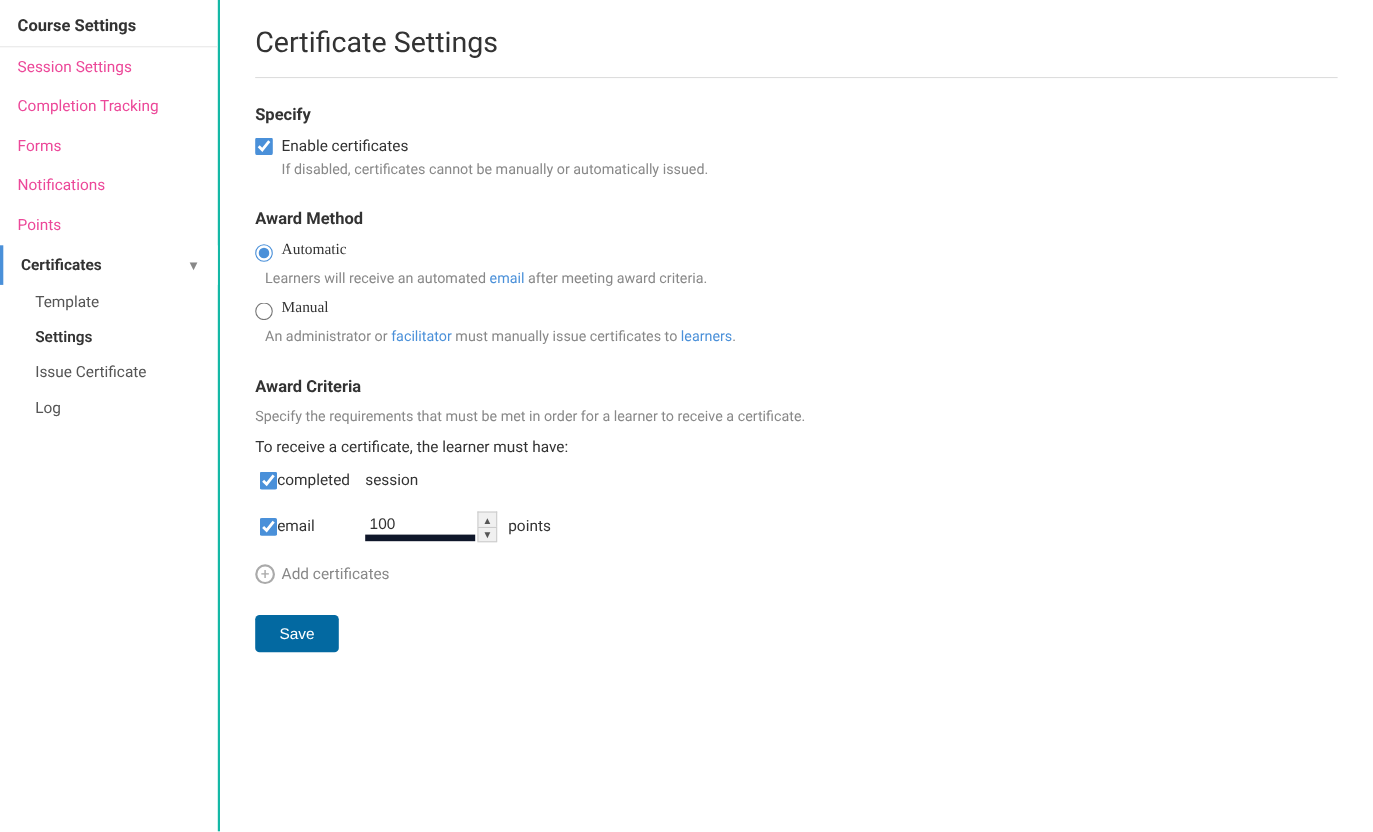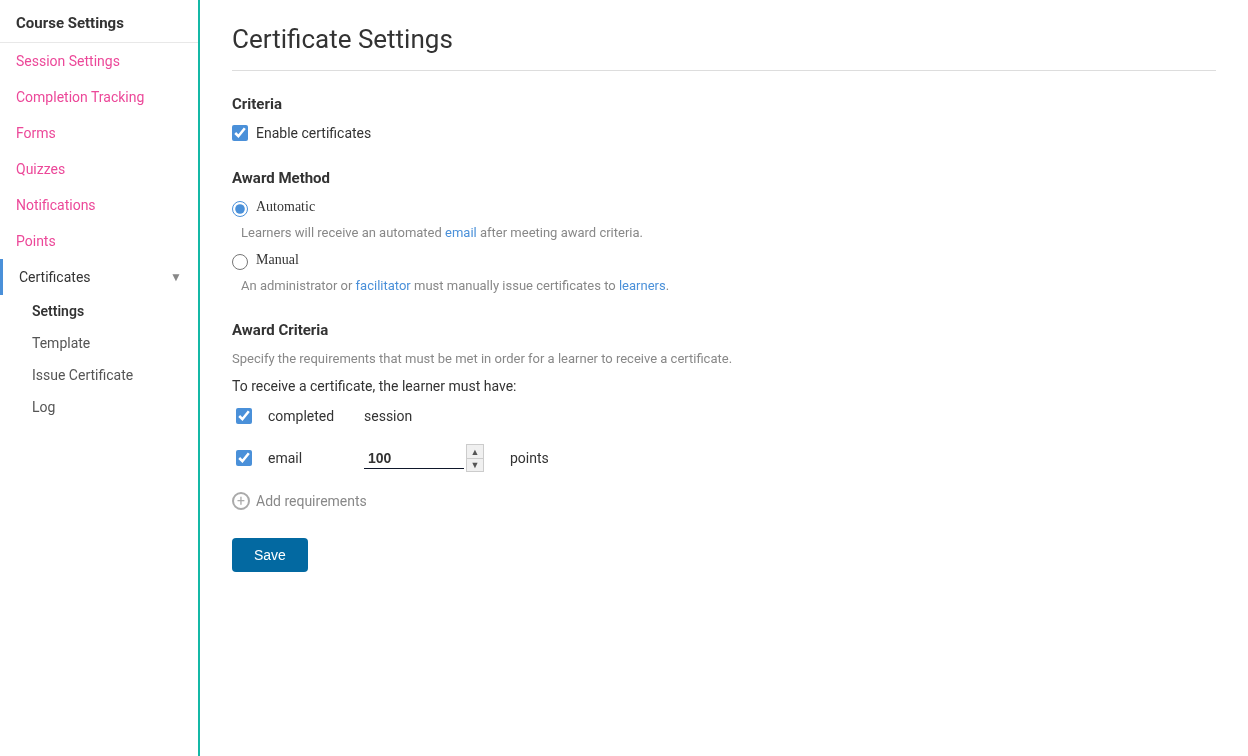--- a/index.html
+++ b/index.html
@@ -25,21 +25,21 @@
       padding: 10px 16px;
       cursor: pointer;
       color: #ec4899;
       font-size: 14px;
       display: flex;
       align-items: center;
       justify-content: space-between;
     }
     .sidebar-item.active-parent {
       color: #333;
-      font-weight: 400;
+      font-weight: 700;
     }
     .sidebar-sub-item {
       padding: 8px 16px 8px 32px;
       cursor: pointer;
       color: #555;
       font-size: 14px;
     }
     .sidebar-sub-item.active {
       font-weight: 600;
       color: #333;
@@ -107,21 +107,20 @@
     .radio-desc a { color: #4a90d9; text-decoration: none; }
 
     
     .criteria-desc { font-size: 13px; color: #888; margin-bottom: 12px; }
     .criteria-intro { font-size: 14px; color: #333; margin-bottom: 14px; }
 
     
     .criteria-row {
       display: flex;
       align-items: center;
-      gap: 16px;
       margin-bottom: 20px;
       padding-left: 4px;
     }
     .criteria-row input[type="checkbox"] {
       width: 16px; height: 16px;
       accent-color: #4a90d9;
       cursor: pointer;
       flex-shrink: 0;
     }
     .criteria-verb {
@@ -132,27 +131,26 @@
     .criteria-object {
       color: #333;
       font-size: 14px;
     }
     .criteria-input-wrap {
       display: flex;
       align-items: center;
     }
     .criteria-number-input {
       border: none;
-      border-bottom: 1px solid #0f172a;
+      border-bottom: 6px solid #0f172a;
       padding: 2px 4px;
       font-size: 14px;
       color: #333;
       width: 100px;
       outline: none;
-      font-weight: bold;
     }
     .stepper-btn-wrap {
       display: flex;
       flex-direction: column;
       margin-left: 2px;
     }
     .stepper-btn {
       background: #f0f0f0;
       border: 1px solid #ccc;
       width: 18px;
@@ -214,56 +212,54 @@
   <div class="sidebar-item">
     <span>Session Settings</span>
   </div>
   <div class="sidebar-item">
     <span>Completion Tracking</span>
   </div>
   <div class="sidebar-item">
     <span>Forms</span>
   </div>
   <div class="sidebar-item">
-    <span>Quizzes</span>
-  </div>
-  <div class="sidebar-item">
     <span>Notifications</span>
   </div>
   <div class="sidebar-item">
     <span>Points</span>
   </div>
   <div class="sidebar-item active-parent" style="border-left: 3px solid #4a90d9; background:#fff;">
     <span>Certificates</span>
     <span class="chevron-icon">▼</span>
   </div>
+  <div class="sidebar-sub-item">
+    <span>Template</span>
+  </div>
   <div class="sidebar-sub-item active">
     <span>Settings</span>
-  </div>
-  <div class="sidebar-sub-item">
-    <span>Template</span>
   </div>
   <div class="sidebar-sub-item">
     <span>Issue Certificate</span>
   </div>
   <div class="sidebar-sub-item">
     <span>Log</span>
   </div>
 </nav>
 
 <main id="main">
   <h1 class="page-title">Certificate Settings</h1>
   <hr class="divider">
 
   <div class="section">
-    <div class="section-title">Criteria</div>
+    <div class="section-title">Specify</div>
     <div class="checkbox-row">
       <input type="checkbox" checked="" id="enable-cert" style="">
       <label class="checkbox-label" for="enable-cert">Enable certificates</label>
     </div>
+    <div class="helper-text">If disabled, certificates cannot be manually or automatically issued.</div>
   </div>
 
   <div class="section">
     <div class="section-title">Award Method</div>
 
     <div class="radio-row">
       <input type="radio" name="award-method" checked="" id="automatic" style="">
       <label class="radio-label" for="automatic">Automatic</label>
     </div>
     <div class="radio-desc">
@@ -301,19 +297,19 @@
           <button class="stepper-btn">▲</button>
           <button class="stepper-btn">▼</button>
         </div>
       </div>
       <span class="criteria-suffix">points</span>
     </div>
 
     
     <div class="add-requirement">
       <div class="add-icon">+</div>
-      <span>Add requirements</span>
+      <span>Add certificates</span>
     </div>
 
     
     <button class="save-button">Save</button>
   </div>
 </main>
 
 </body></html>

